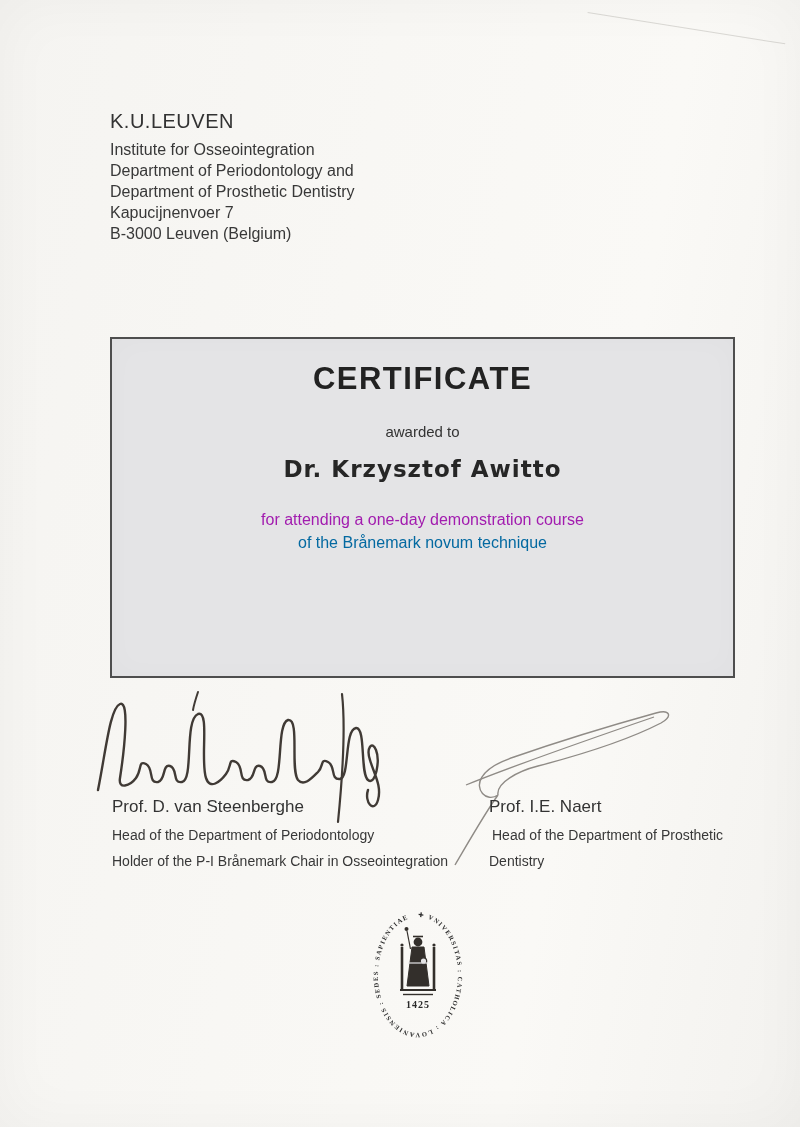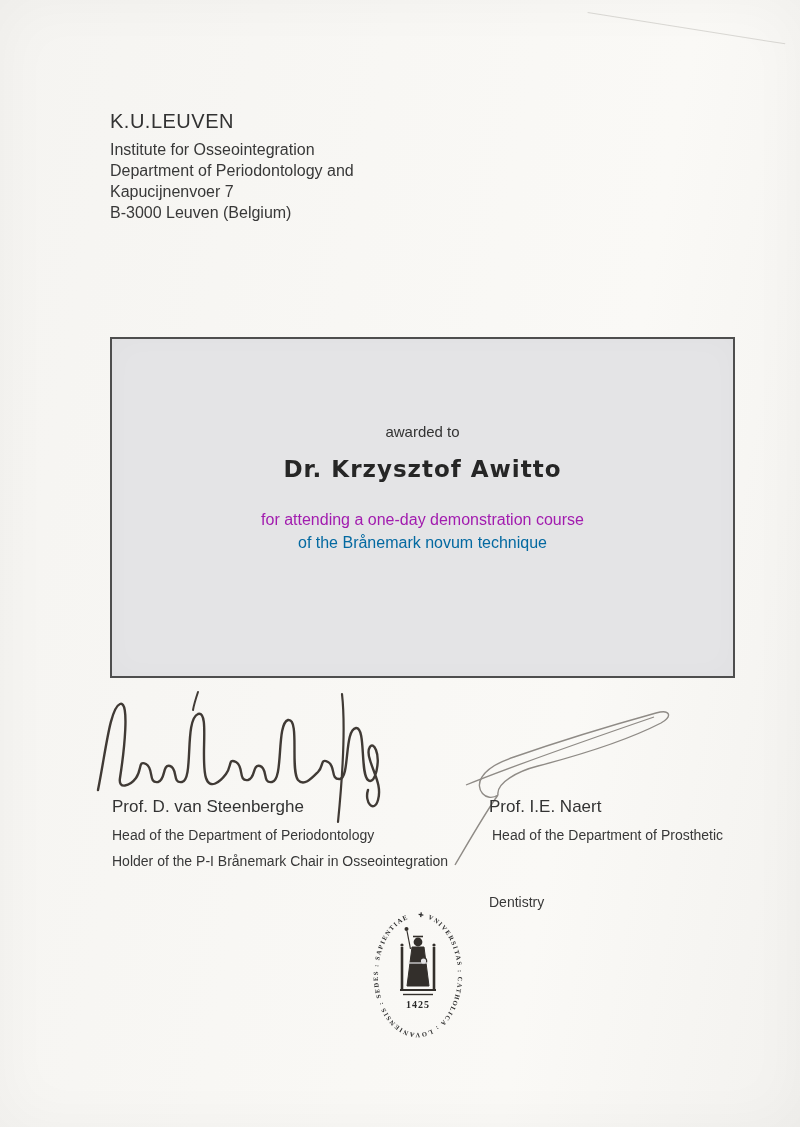--- a/index.html
+++ b/index.html
@@ -49,40 +49,42 @@
   
   .sig-left{position:absolute;left:80px;top:690px;}
   .sig-right{position:absolute;left:430px;top:693px;}
   .sgn-name{position:absolute;font-size:17px;color:#333;}
   .sgn-role{position:absolute;font-size:14px;color:#383838;}
   .n-left{left:112px;top:797px;}
   .r1-left{left:112px;top:827px;}
   .r2-left{left:112px;top:853px;}
   .n-right{left:489px;top:797px;}
   .r1-right{left:492px;top:827px;}
-  .r2-right{left:489px;top:894px;}
+  .r2-right{left:489px;top:853px;}
   
   .seal{position:absolute;left:356px;top:893px;}
   .seal text{font-family:"Liberation Serif","DejaVu Sans",serif;}
 </style>
 </head>
 <body>
 
 <div class="page">
   <div class="crease"></div>
 
   <div class="letterhead">
     <div class="org">K.U.LEUVEN</div>
     <div class="lh-line">Institute for Osseointegration</div>
     <div class="lh-line">Department of Periodontology and</div>
+    <div class="lh-line">Department of Prosthetic Dentistry</div>
     <div class="lh-line">Kapucijnenvoer 7</div>
     <div class="lh-line">B-3000 Leuven (Belgium)</div>
   </div>
 
   <div class="cert-box">
+    <div class="cert-title">CERTIFICATE</div>
     <div class="awarded">awarded to</div>
     <div class="recipient">Dr. Krzysztof Awitto</div>
     <div class="desc1">for attending a one-day demonstration course</div>
     <div class="desc2">of the Brånemark novum technique</div>
   </div>
 
   <svg class="sig-left" width="315" height="140" viewBox="0 0 315 140" fill="none">
     <path d="M 18 100
              C 26 60, 30 18, 40 14
              C 50 10, 44 62, 40 88

